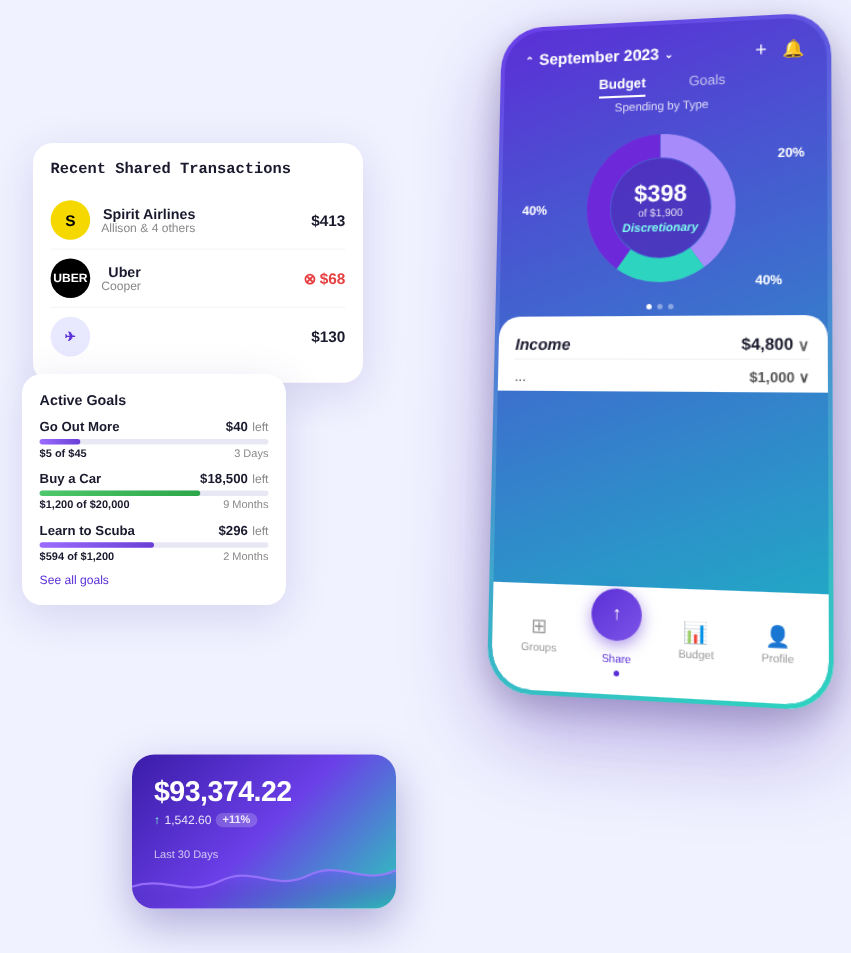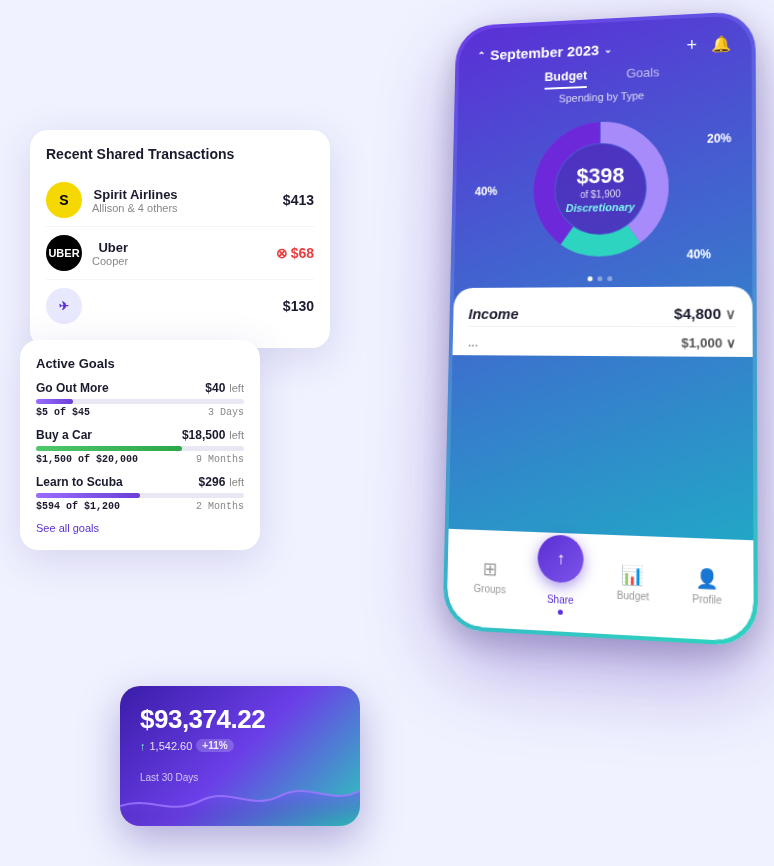--- a/index.html
+++ b/index.html
@@ -261,20 +261,21 @@
       border-radius: 18px;
       padding: 16px;
       box-shadow: 0 10px 40px rgba(60,40,150,0.15);
       z-index: 10;
     }
     .transactions-title {
       font-size: 14px;
       font-weight: 800;
       color: #1a1a2e;
       margin-bottom: 12px;
+      font-family: Liberation Mono, monospace;
     }
     .tx-row {
       display: flex;
       align-items: center;
       justify-content: space-between;
       padding: 8px 0;
       border-bottom: 1px solid #f5f5f5;
     }
     .tx-row:last-child { border-bottom: none; }
     .tx-left { display: flex; align-items: center; gap: 10px; }
@@ -331,21 +332,20 @@
     .goal-bar-fill {
       height: 5px; border-radius: 3px;
     }
     .goal-bar-purple { background: linear-gradient(90deg, #9b6dff, #6b3fd6); }
     .goal-bar-green { background: linear-gradient(90deg, #4fc86b, #2da64a); }
     .goal-sub-row {
       display: flex;
       justify-content: space-between;
       font-size: 10px;
       color: #888;
-      font-family: Liberation Mono, monospace;
     }
     .goal-sub-bold { font-weight: 700; color: #1a1a2e; }
     .see-all-goals {
       font-size: 11px;
       font-weight: 400;
       color: #5b2fd6;
       margin-top: 6px;
     }
 
     
@@ -557,21 +557,21 @@
       <span class="goal-name">Buy a Car</span>
       <span style="display:flex;gap:4px;align-items:baseline;">
         <span class="goal-amount-left">$18,500</span>
         <span class="goal-left-label">left</span>
       </span>
     </div>
     <div class="goal-bar-bg">
       <div class="goal-bar-fill goal-bar-green" style="width:70%;"></div>
     </div>
     <div class="goal-sub-row">
-      <span class="goal-sub-bold">$1,500 of $20,000</span>
+      <span class="goal-sub-bold">$1,200 of $20,000</span>
       <span>9 Months</span>
     </div>
   </div>
 
   <div class="goal-item">
     <div class="goal-row">
       <span class="goal-name">Learn to Scuba</span>
       <span style="display:flex;gap:4px;align-items:baseline;">
         <span class="goal-amount-left">$296</span>
         <span class="goal-left-label">left</span>

